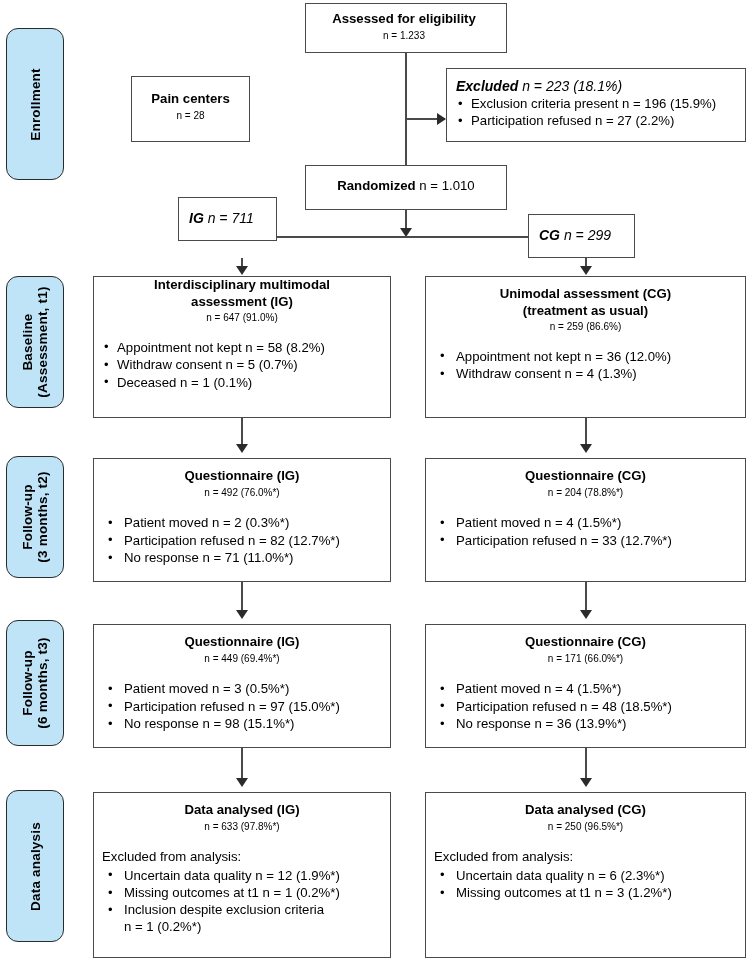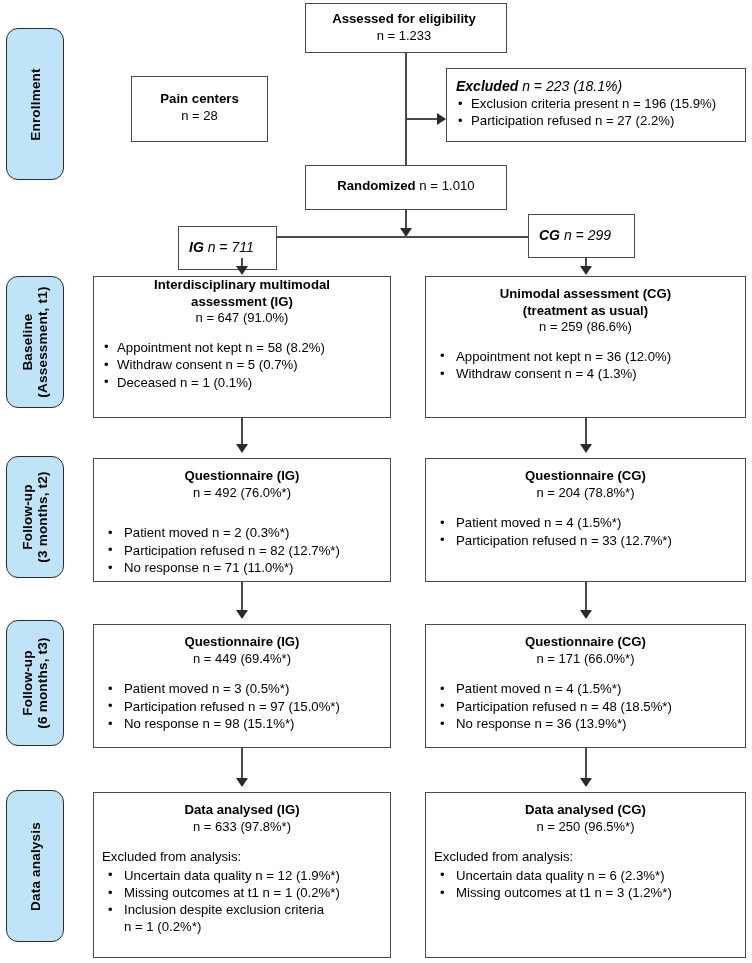--- a/index.html
+++ b/index.html
@@ -56,21 +56,21 @@
   .box .hdr {
     text-align: center;
     font-weight: bold;
     font-size: 13.2px;
     line-height: 16.6px;
   }
   .box .hdr .reg { font-weight: normal; }
   .box .sub {
     text-align: center;
     font-weight: normal;
-    font-size: 13px;
+    font-size: 10px;
     line-height: 16.6px;
   }
   .inline-hdr {
     font-size: 14px;
     line-height: 17px;
     font-style: italic;
   }
   .inline-hdr b { font-weight: bold; }
   ul.items {
     list-style: none;
@@ -162,21 +162,21 @@
   <div class="box" style="left:305px; top:3px; width:202px; height:50px; padding:7px 12px 0 8px;">
     <div class="hdr">Assessed for eligibility</div>
     <div class="sub">n = 1.233</div>
   </div>
 
   <div class="ln vl" style="left:405px; top:53px; height:112px;"></div>
 
   <div class="ln hl" style="left:405px; top:118px; width:40px;"></div>
   <div class="arrow-right" style="left:437px; top:113px;"></div>
 
-  <div class="box" style="left:131px; top:76px; width:137px; height:66px; padding:14px 8px 0 8px;">
+  <div class="box" style="left:131px; top:76px; width:119px; height:66px; padding:14px 8px 0 8px;">
     <div class="hdr">Pain centers</div>
     <div class="sub">n = 28</div>
   </div>
 
   <div class="box" style="left:446px; top:68px; width:300px; height:74px; padding:9px 6px 0 9px;">
     <div class="inline-hdr">
       <b>Excluded</b>
       <span>n = 223 (18.1%)</span>
     </div>
     <ul class="items">
@@ -189,21 +189,21 @@
     <div class="hdr">
       <span>Randomized</span><span class="reg">&nbsp;</span><span class="reg">n = 1.010</span>
     </div>
   </div>
 
   <div class="ln vl" style="left:405px; top:210px; height:22px;"></div>
   <div class="arrow-down" style="left:400px; top:228px;"></div>
 
   <div class="ln hl" style="left:277px; top:236px; width:251px;"></div>
 
-  <div class="box" style="left:178px; top:226px; width:99px; height:44px; padding:12px 0 0 10px;">
+  <div class="box" style="left:178px; top:197px; width:99px; height:44px; padding:12px 0 0 10px;">
     <div class="inline-hdr">
       <b>IG</b>
       <span>n = 711</span>
     </div>
   </div>
 
   <div class="box" style="left:528px; top:214px; width:107px; height:44px; padding:12px 0 0 10px;">
     <div class="inline-hdr">
       <b>CG</b>
       <span>n = 299</span>
@@ -238,21 +238,21 @@
   </div>
 
   <div class="ln vl" style="left:241px; top:418px; height:28px;"></div>
   <div class="arrow-down" style="left:236px; top:444px;"></div>
   <div class="ln vl" style="left:585px; top:418px; height:28px;"></div>
   <div class="arrow-down" style="left:580px; top:444px;"></div>
 
   <div class="box" style="left:93px; top:458px; width:298px; height:124px; padding:9px 8px 0 8px;">
     <div class="hdr">Questionnaire (IG)</div>
     <div class="sub">n = 492 (76.0%*)</div>
-    <ul class="items wide" style="margin-top:23px;">
+    <ul class="items wide" style="margin-top:13px;">
       <li>Patient moved n = 2 (0.3%*)</li>
       <li>Participation refused n = 82 (12.7%*)</li>
       <li>No response n = 71 (11.0%*)</li>
     </ul>
   </div>
 
   <div class="box" style="left:425px; top:458px; width:321px; height:124px; padding:9px 8px 0 8px;">
     <div class="hdr">Questionnaire (CG)</div>
     <div class="sub">n = 204 (78.8%*)</div>
     <ul class="items wide" style="margin-top:13px;">

